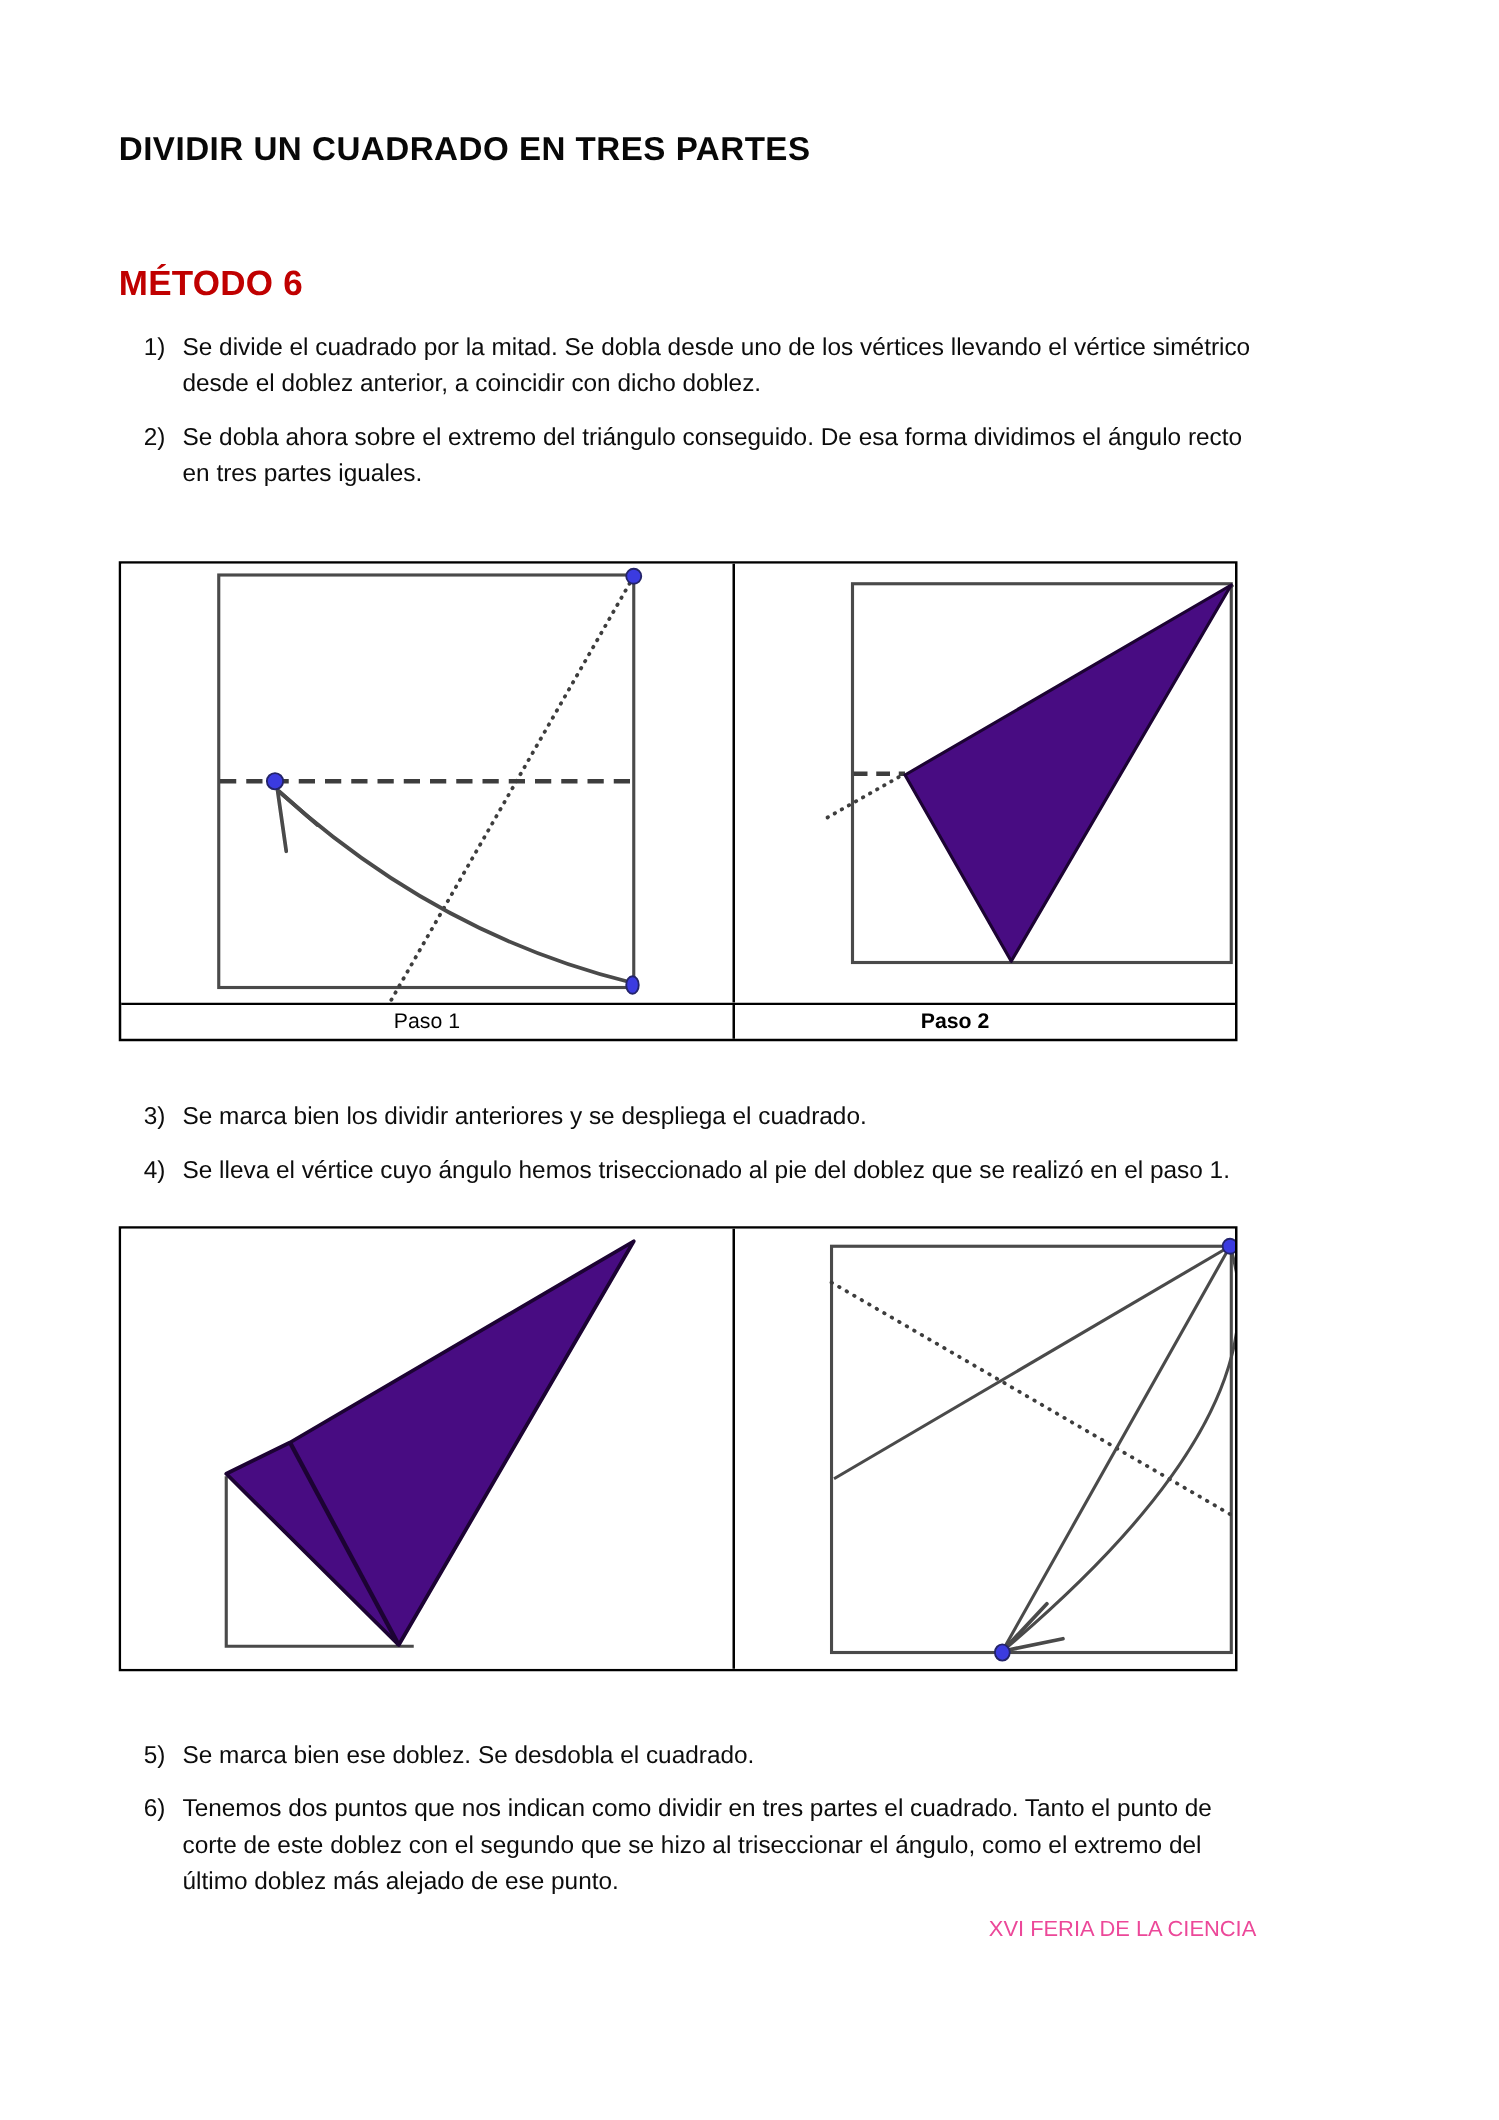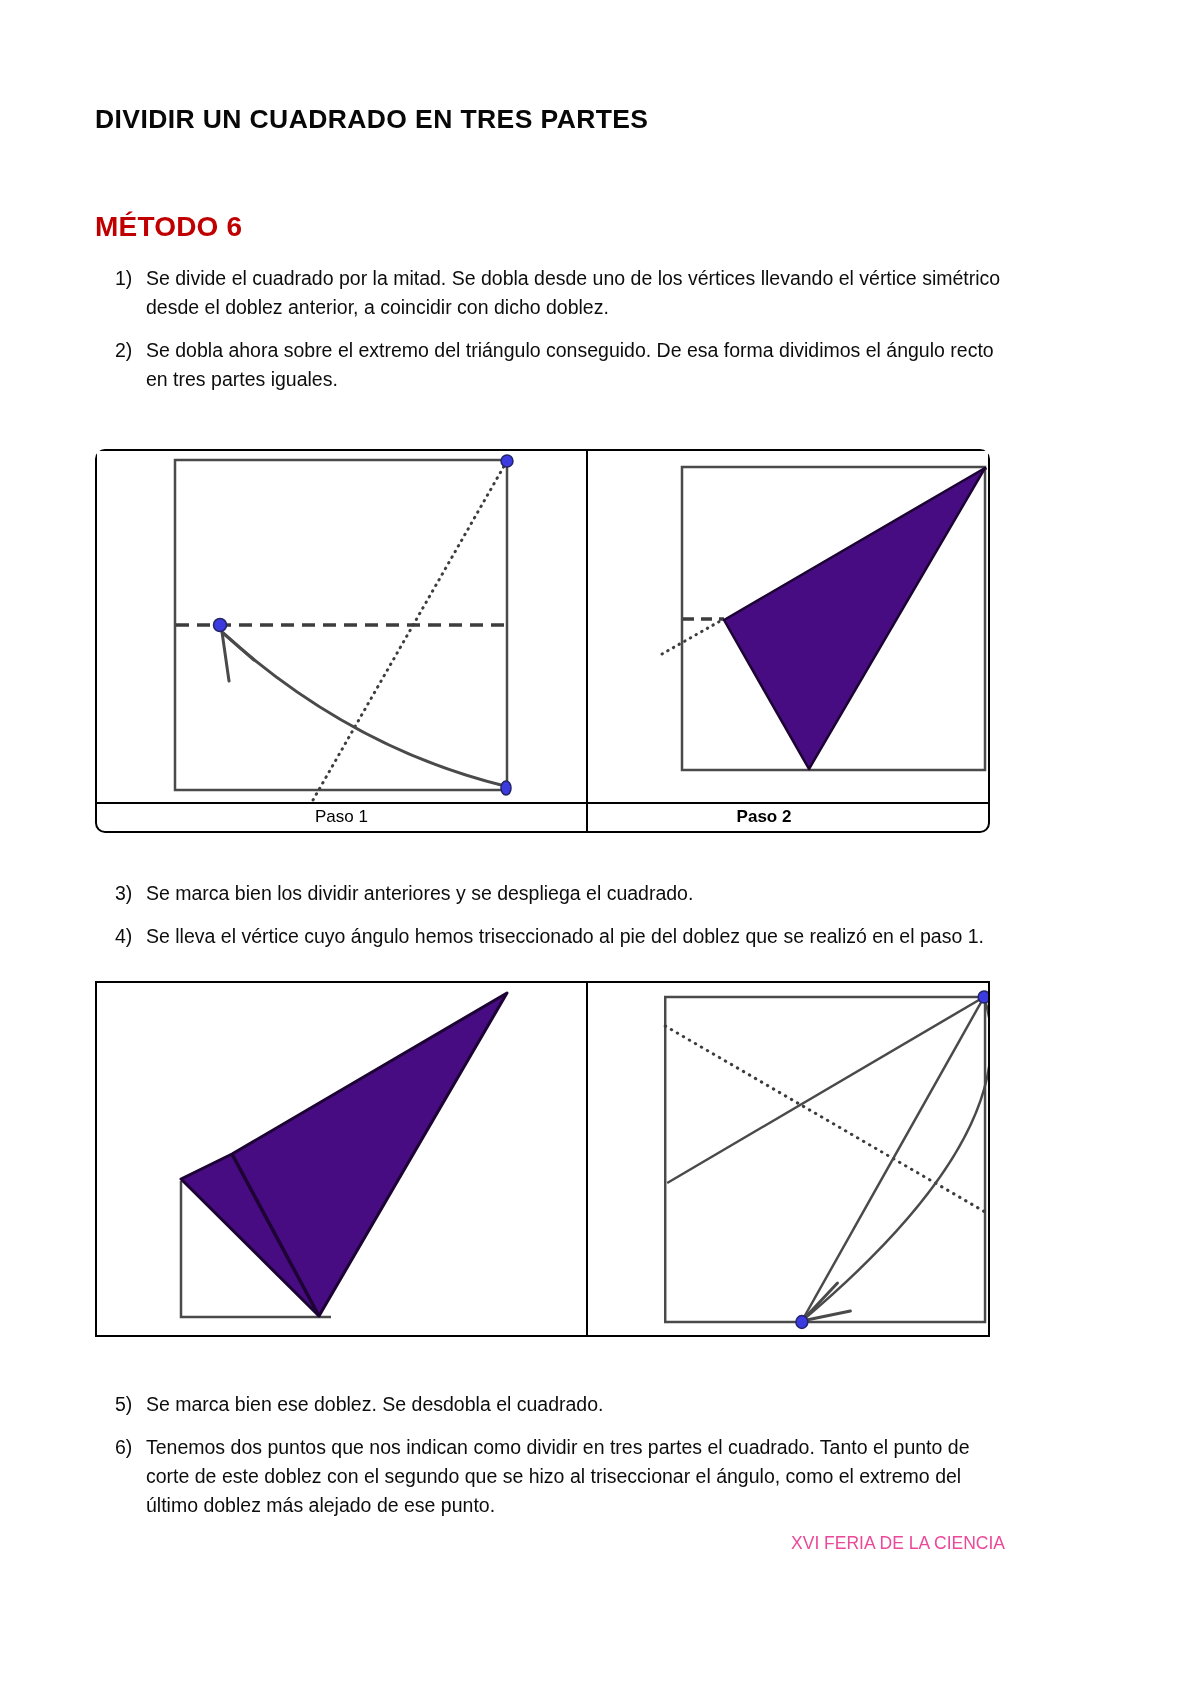--- a/index.html
+++ b/index.html
@@ -16,21 +16,21 @@
   }
   .method-heading {
     margin-top:76px; font-size:28px; font-weight:bold; line-height:32px;
     color:#C00000; letter-spacing:0.2px;
   }
   .step { display:flex; margin:14px 0 0 20px; font-size:19.5px; line-height:29px; }
   .step:first-of-type { margin-top:21px; }
   .step-num { width:31px; flex:none; }
   .step-text { width:856px; }
   .fig { width:891px; border:2px solid #000; background:#fff; }
-  #fig1 { margin-top:55px;border-radius:10px; }
+  #fig1 { margin-top:55px; }
   #fig2 { margin-top:30px; }
   .fig-row { display:flex; }
   .fig-cell { position:relative; background:#fff; }
   .fig-cell.left  { width:489px; border-right:2px solid #000; }
   .fig-cell.right { width:400px; }
   #fig1 .fig-cell { height:351px; }
   #fig2 .fig-cell { height:352px; }
   .cap-row { display:flex; border-top:2px solid #000; }
   .cap { text-align:center; font-size:17px; color:#000; }
   .cap.left  { width:489px; border-right:2px solid #000; }

